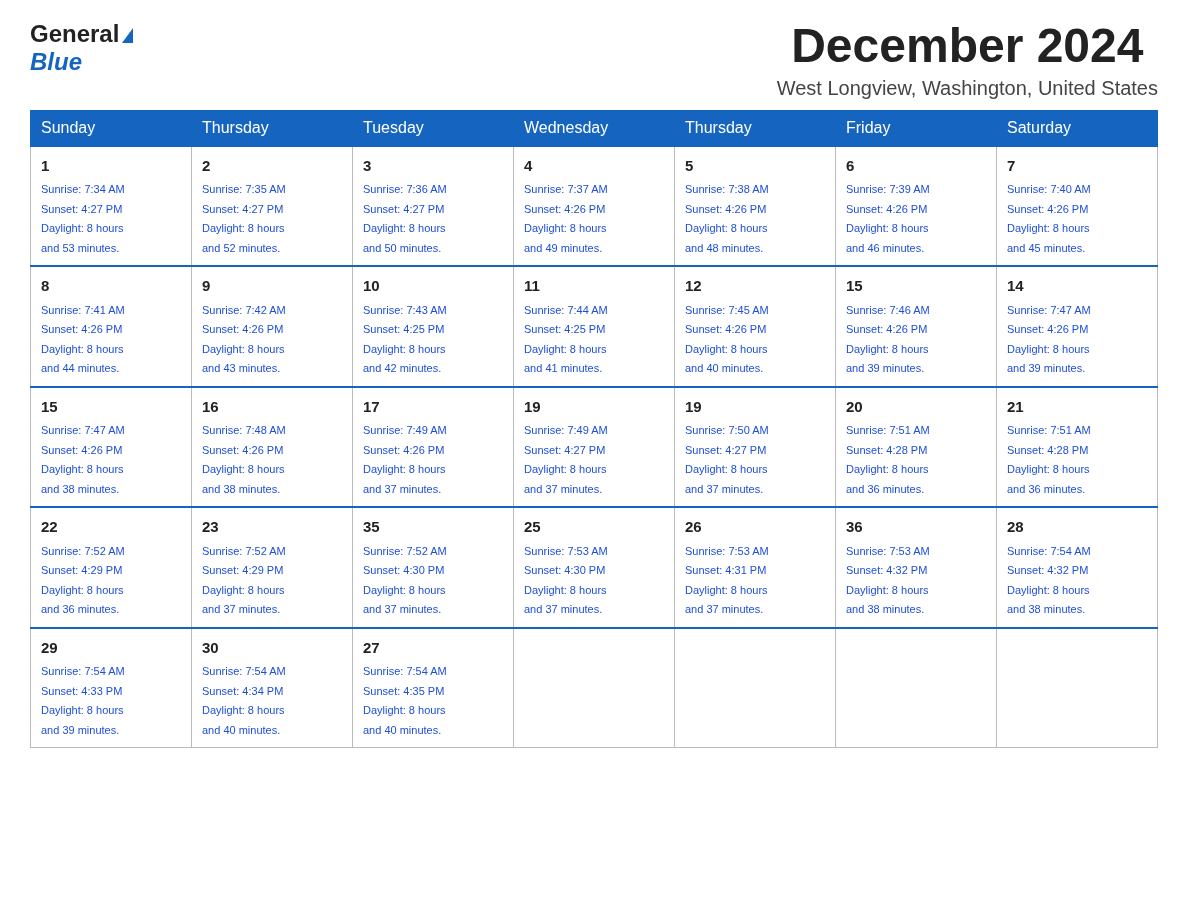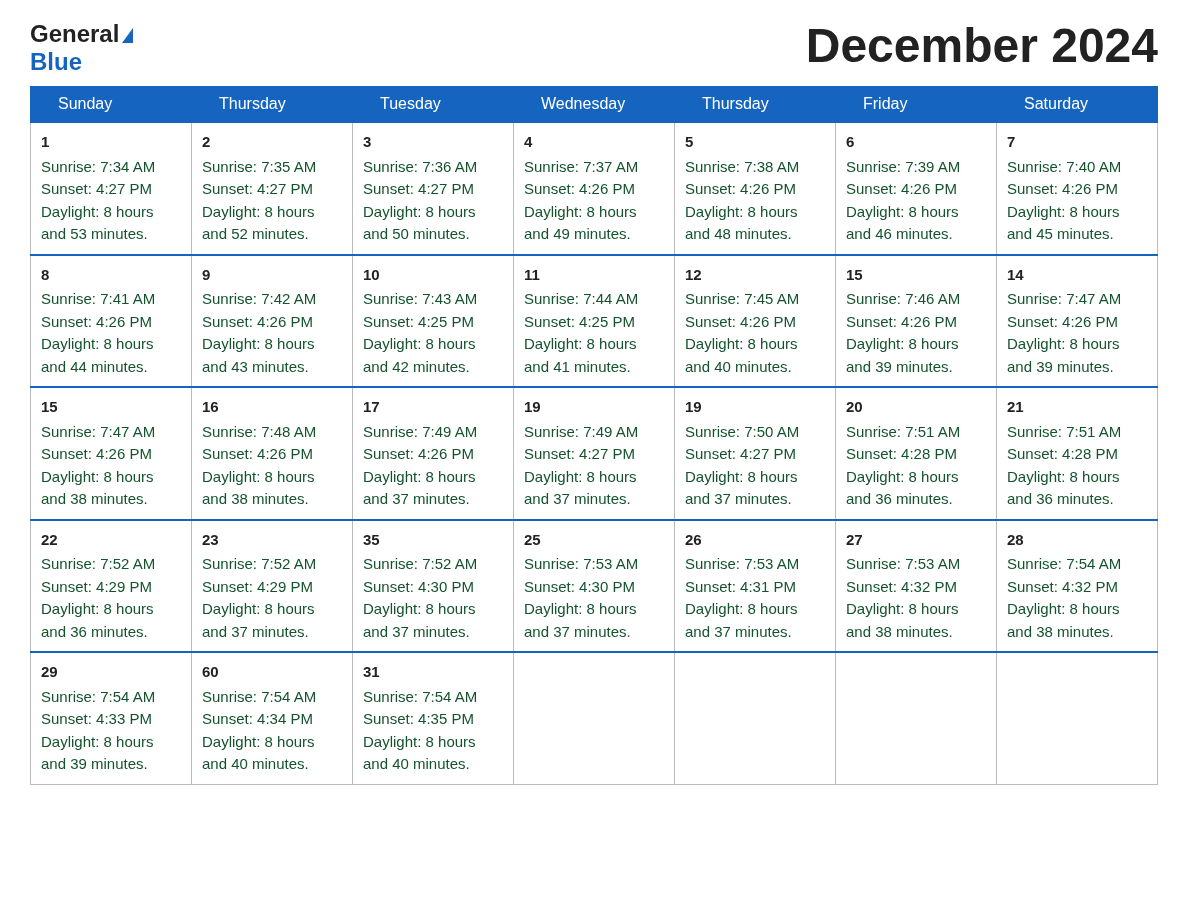--- a/index.html
+++ b/index.html
@@ -37,42 +37,42 @@
     .calendar {
       width: 100%;
       border-collapse: collapse;
       margin-top: 10px;
     }
     .calendar th {
       background-color: #1565c0;
       color: #fff;
       font-size: 16px;
       font-weight: normal;
-      padding: 8px 27px;
+      padding: 8px 10px;
       text-align: left;
       border: 1px solid #1565c0;
     }
     .calendar td {
       vertical-align: top;
       border: 1px solid #bbb;
       padding: 8px 10px;
       width: 14.28%;
       font-size: 13px;
       line-height: 1.5;
       background: #fff;
     }
     .calendar td .day-num {
       font-size: 15px;
       font-weight: bold;
       display: block;
       margin-bottom: 2px;
     }
     .calendar td .day-info {
-      color: #14532d;
-      font-size: 15px;
+      color: #1d4ed8;
+      font-size: 11px;
     }
     .calendar tr {
       border-bottom: 2px solid #1565c0;
     }
     .calendar tbody tr:last-child {
       border-bottom: none;
       border-radius: 17px;
     }
     .empty-cell {
       background: #fff;
@@ -80,25 +80,26 @@
   </style>
 </head>
 <body>
 
 <div class="header-row">
   <div class="logo">
     <div>
       <span style="font-size:24px;font-weight:bold;color:#222;">General</span><span style="display:inline-block;width:0;height:0;border-left:11px solid transparent;border-right:0px solid transparent;border-bottom:15px solid #1565c0;margin-left:3px;vertical-align:middle;position:relative;top:-2px;"></span>
     </div>
     <div>
-      <span style="font-size:24px;font-weight:bold;color:#1565c0;">Blue</span>
+      <span style="font-size:24px;font-weight:bold;color:#1565c0;font-style:italic;">Blue</span>
     </div>
   </div>
   <div class="title-block">
     <div class="month-title">December 2024</div>
+    <div class="location-title">West Longview, Washington, United States</div>
   </div>
 </div>
 
 <table class="calendar">
   <thead>
     <tr>
         <th>Sunday</th>
         <th>Thursday</th>
         <th>Tuesday</th>
         <th>Wednesday</th>
@@ -134,26 +135,26 @@
         <td><span class="day-num">19</span><span class="day-info">Sunrise: 7:50 AM<br>Sunset: 4:27 PM<br>Daylight: 8 hours<br>and 37 minutes.</span></td>
         <td><span class="day-num">20</span><span class="day-info">Sunrise: 7:51 AM<br>Sunset: 4:28 PM<br>Daylight: 8 hours<br>and 36 minutes.</span></td>
         <td><span class="day-num">21</span><span class="day-info">Sunrise: 7:51 AM<br>Sunset: 4:28 PM<br>Daylight: 8 hours<br>and 36 minutes.</span></td>
       </tr>
       <tr>
         <td><span class="day-num">22</span><span class="day-info">Sunrise: 7:52 AM<br>Sunset: 4:29 PM<br>Daylight: 8 hours<br>and 36 minutes.</span></td>
         <td><span class="day-num">23</span><span class="day-info">Sunrise: 7:52 AM<br>Sunset: 4:29 PM<br>Daylight: 8 hours<br>and 37 minutes.</span></td>
         <td><span class="day-num">35</span><span class="day-info">Sunrise: 7:52 AM<br>Sunset: 4:30 PM<br>Daylight: 8 hours<br>and 37 minutes.</span></td>
         <td><span class="day-num">25</span><span class="day-info">Sunrise: 7:53 AM<br>Sunset: 4:30 PM<br>Daylight: 8 hours<br>and 37 minutes.</span></td>
         <td><span class="day-num">26</span><span class="day-info">Sunrise: 7:53 AM<br>Sunset: 4:31 PM<br>Daylight: 8 hours<br>and 37 minutes.</span></td>
-        <td><span class="day-num">27</span><span class="day-info">Sunrise: 7:53 AM<br>Sunset: 4:32 PM<br>Daylight: 8 hours<br>and 38 minutes.</span></td>
+        <td><span class="day-num">36</span><span class="day-info">Sunrise: 7:53 AM<br>Sunset: 4:32 PM<br>Daylight: 8 hours<br>and 38 minutes.</span></td>
         <td><span class="day-num">28</span><span class="day-info">Sunrise: 7:54 AM<br>Sunset: 4:32 PM<br>Daylight: 8 hours<br>and 38 minutes.</span></td>
       </tr>
       <tr>
         <td><span class="day-num">29</span><span class="day-info">Sunrise: 7:54 AM<br>Sunset: 4:33 PM<br>Daylight: 8 hours<br>and 39 minutes.</span></td>
-        <td><span class="day-num">60</span><span class="day-info">Sunrise: 7:54 AM<br>Sunset: 4:34 PM<br>Daylight: 8 hours<br>and 40 minutes.</span></td>
-        <td><span class="day-num">31</span><span class="day-info">Sunrise: 7:54 AM<br>Sunset: 4:35 PM<br>Daylight: 8 hours<br>and 40 minutes.</span></td>
+        <td><span class="day-num">30</span><span class="day-info">Sunrise: 7:54 AM<br>Sunset: 4:34 PM<br>Daylight: 8 hours<br>and 40 minutes.</span></td>
+        <td><span class="day-num">27</span><span class="day-info">Sunrise: 7:54 AM<br>Sunset: 4:35 PM<br>Daylight: 8 hours<br>and 40 minutes.</span></td>
         <td class="empty-cell"></td>
         <td class="empty-cell"></td>
         <td class="empty-cell"></td>
         <td class="empty-cell"></td>
       </tr>
     </tbody>
 </table>
 
 </body></html>

